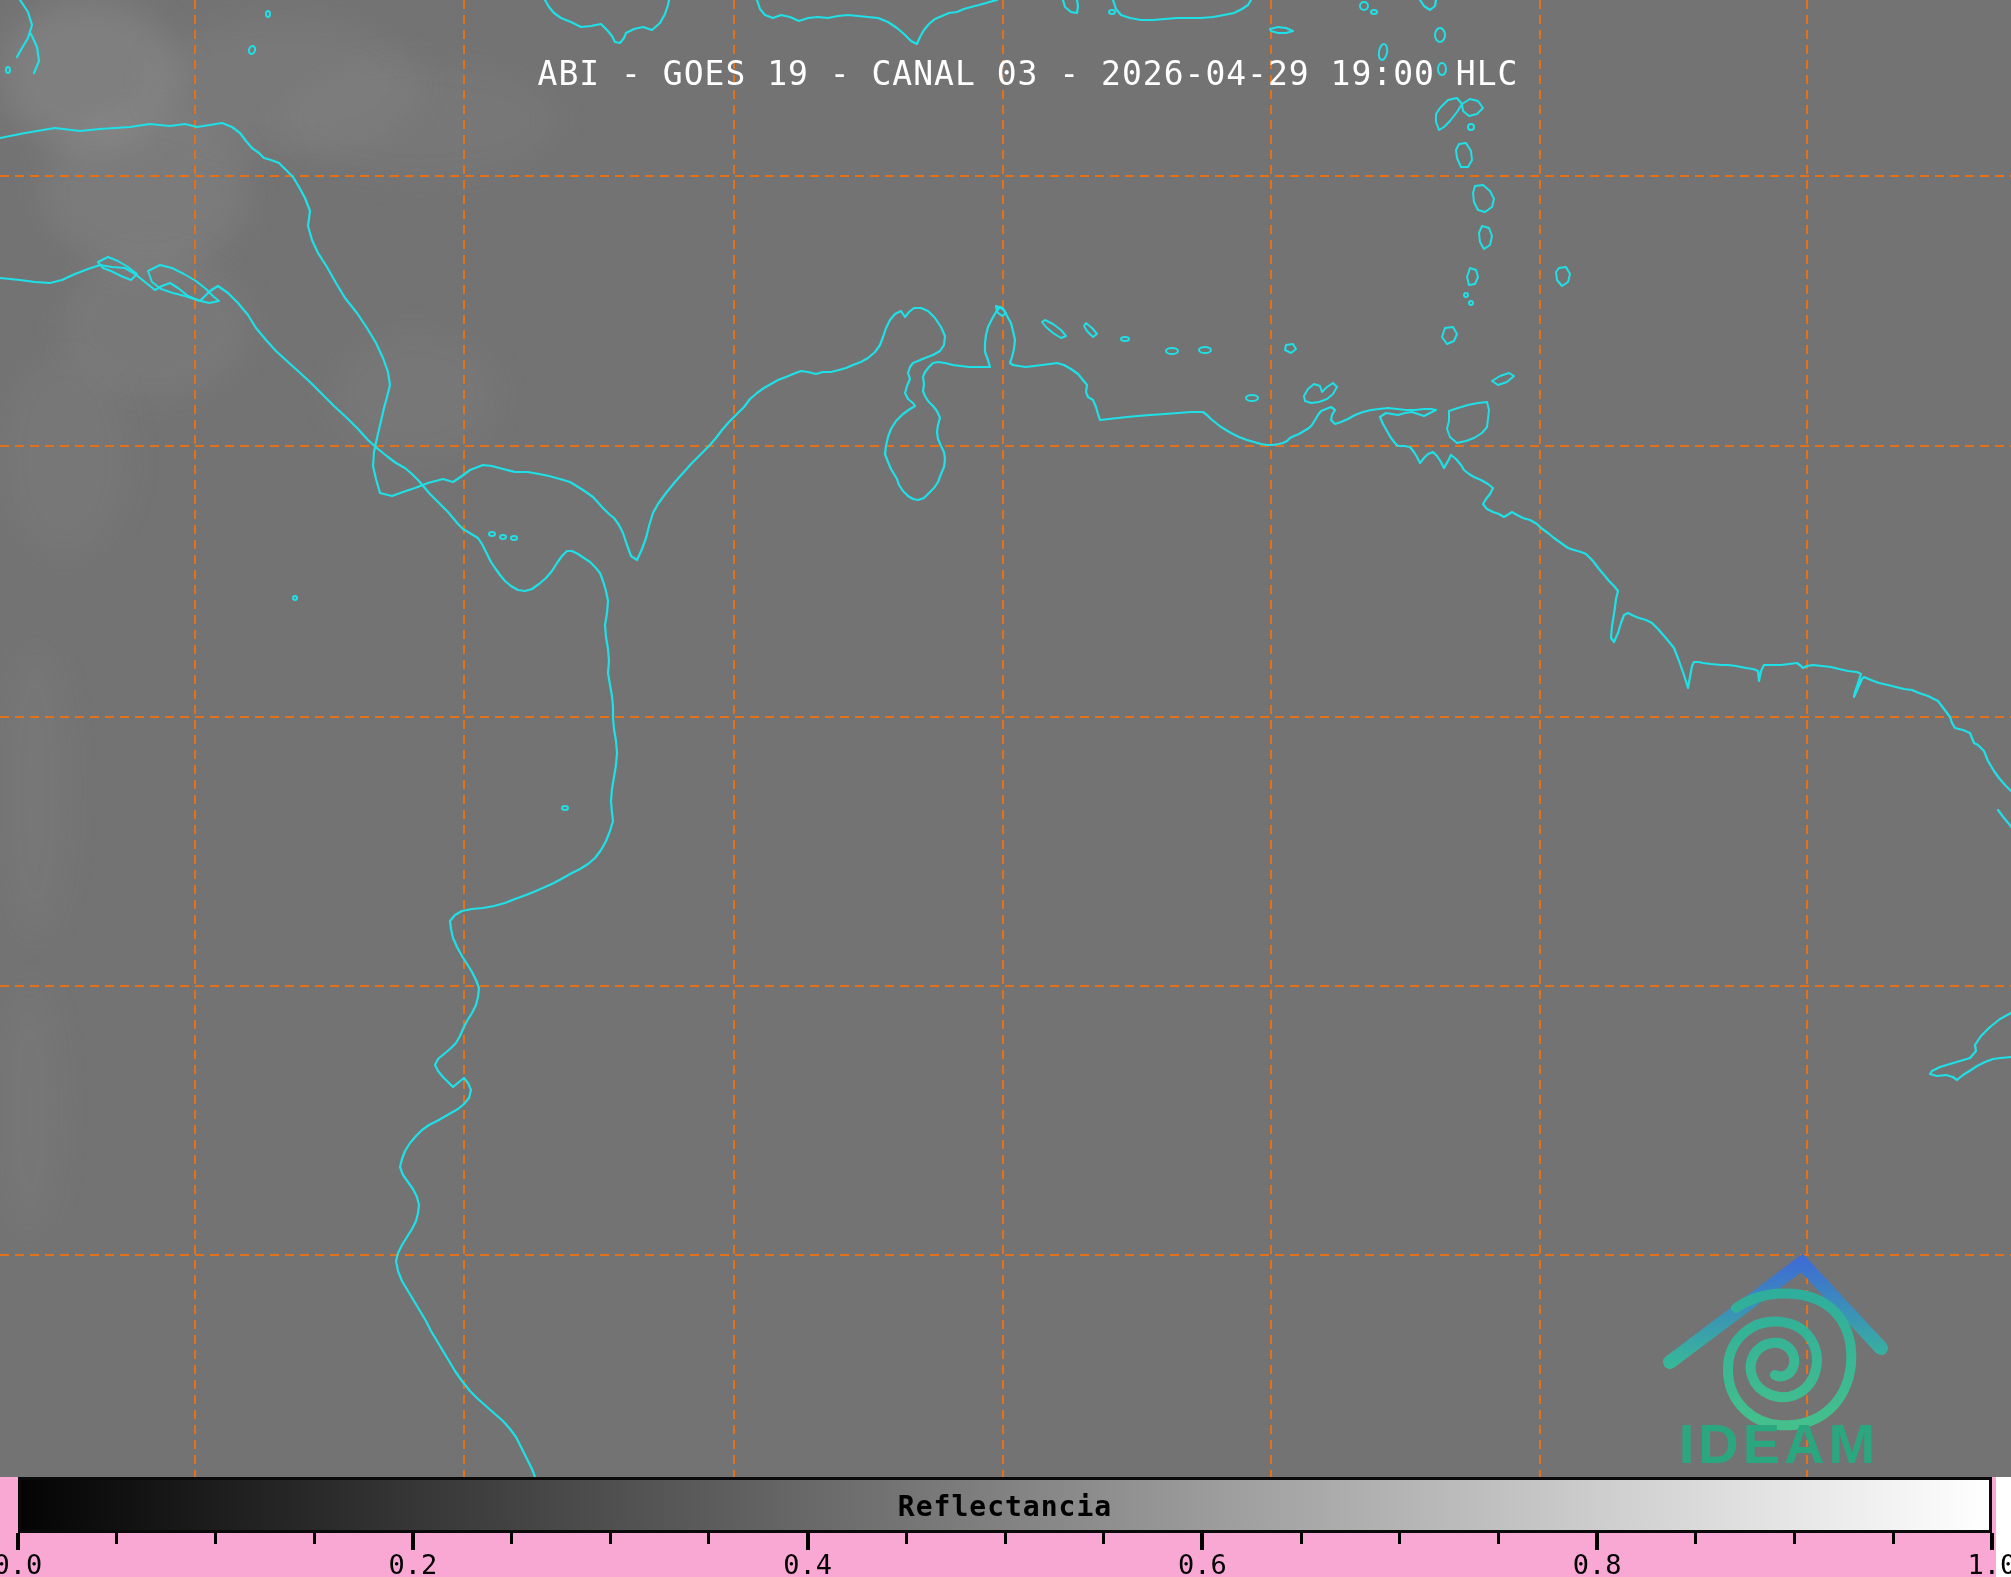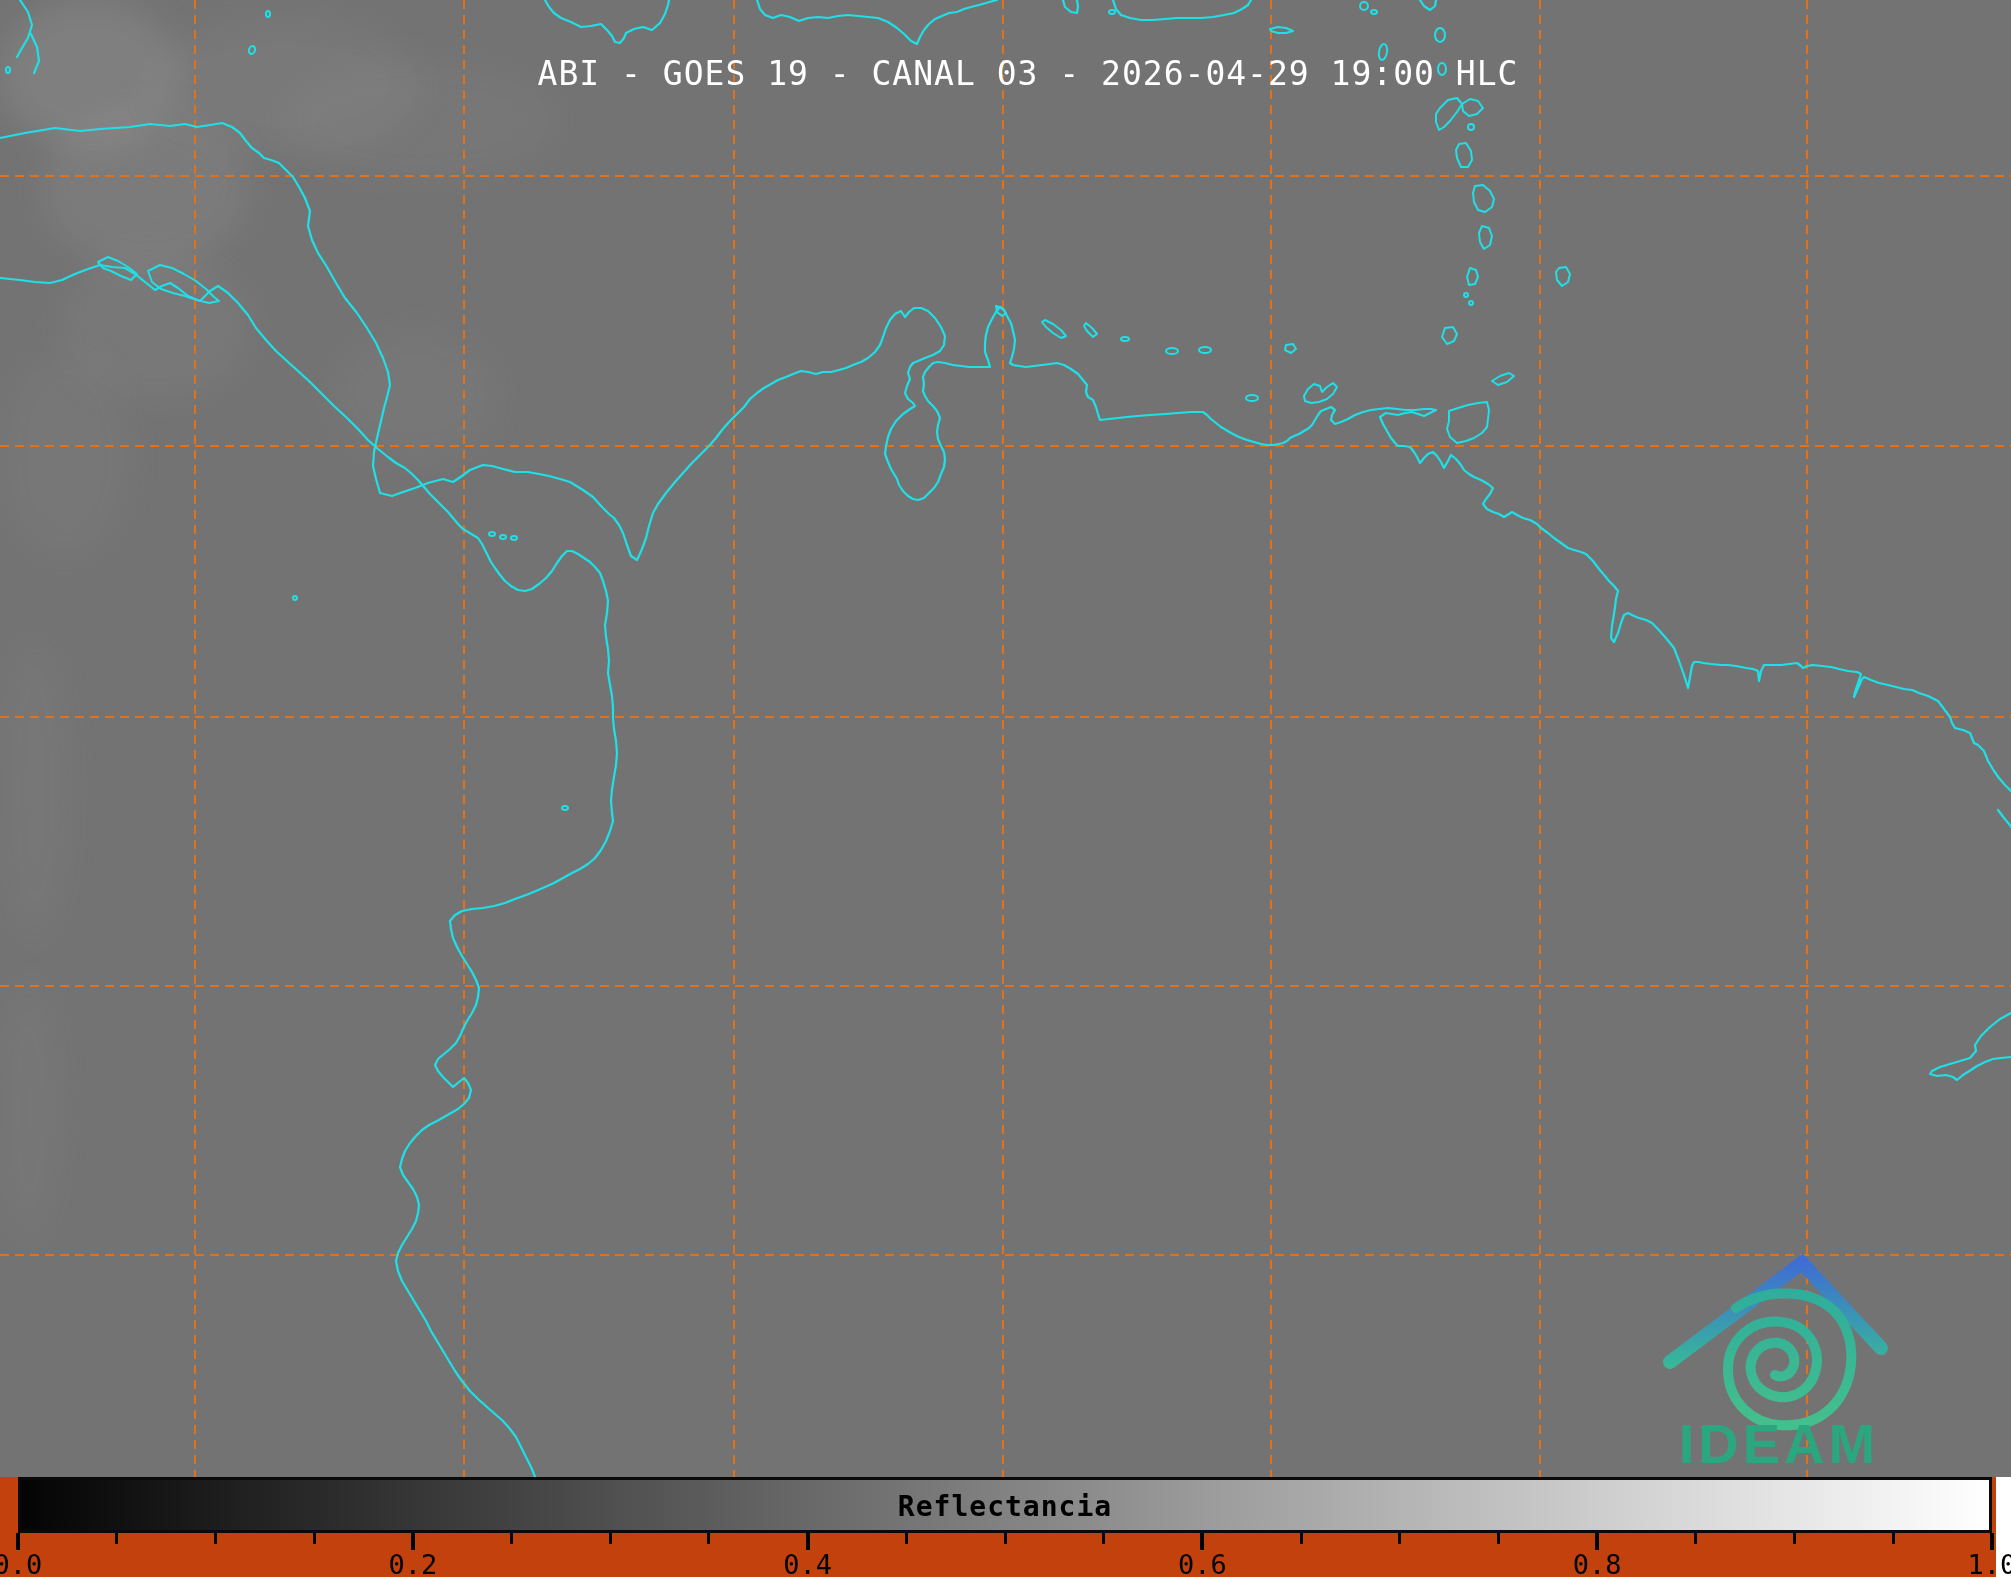--- a/index.html
+++ b/index.html
@@ -3,21 +3,21 @@
 <meta charset="utf-8">
 <style>
   html,body{margin:0;padding:0;background:#ffffff;}
   .figure{position:relative;width:2011px;height:1577px;background:#ffffff;overflow:hidden;
           font-family:"DejaVu Sans Mono",monospace;}
   .map{position:absolute;left:0;top:0;width:2011px;height:1477px;background:#737373;overflow:hidden;padding-left:29px;}
   .cloud{position:absolute;border-radius:50%;filter:blur(16px);pointer-events:none;}
   .map-svg{position:absolute;left:0;top:0;}
   .title{position:absolute;top:54px;left:1028px;transform:translateX(-50%);
          color:#ffffff;font-size:33px;white-space:nowrap;letter-spacing:1px;}
-  .cbar-area{position:absolute;left:0;top:1477px;width:1996px;height:100px;background:#c2410c;}
+  .cbar-area{position:absolute;left:0;top:1477px;width:1996px;height:100px;background:#f9a8d4;}
   .cbar{position:absolute;left:18px;top:0;width:1968px;height:50px;border:3px solid #0a0a0a;
         background:linear-gradient(to right,#040404,#ffffff);}
   .cbar-label{position:absolute;left:0;top:0;width:100%;height:56px;line-height:54px;text-align:center;
               color:#000;font-size:28px;font-weight:bold;letter-spacing:1px;}
   .tick{position:absolute;background:#000;}
   .tick.major{width:4px;height:17px;top:56px;}
   .tick.minor{width:3px;height:11px;top:56px;}
   .tick-label{position:absolute;top:72px;transform:translateX(-50%);color:#000;font-size:27px;white-space:nowrap;}
   .logo-svg{position:absolute;left:0;top:0;}
   .logo-text{font-family:"Liberation Sans",sans-serif;font-weight:bold;letter-spacing:4px;}

